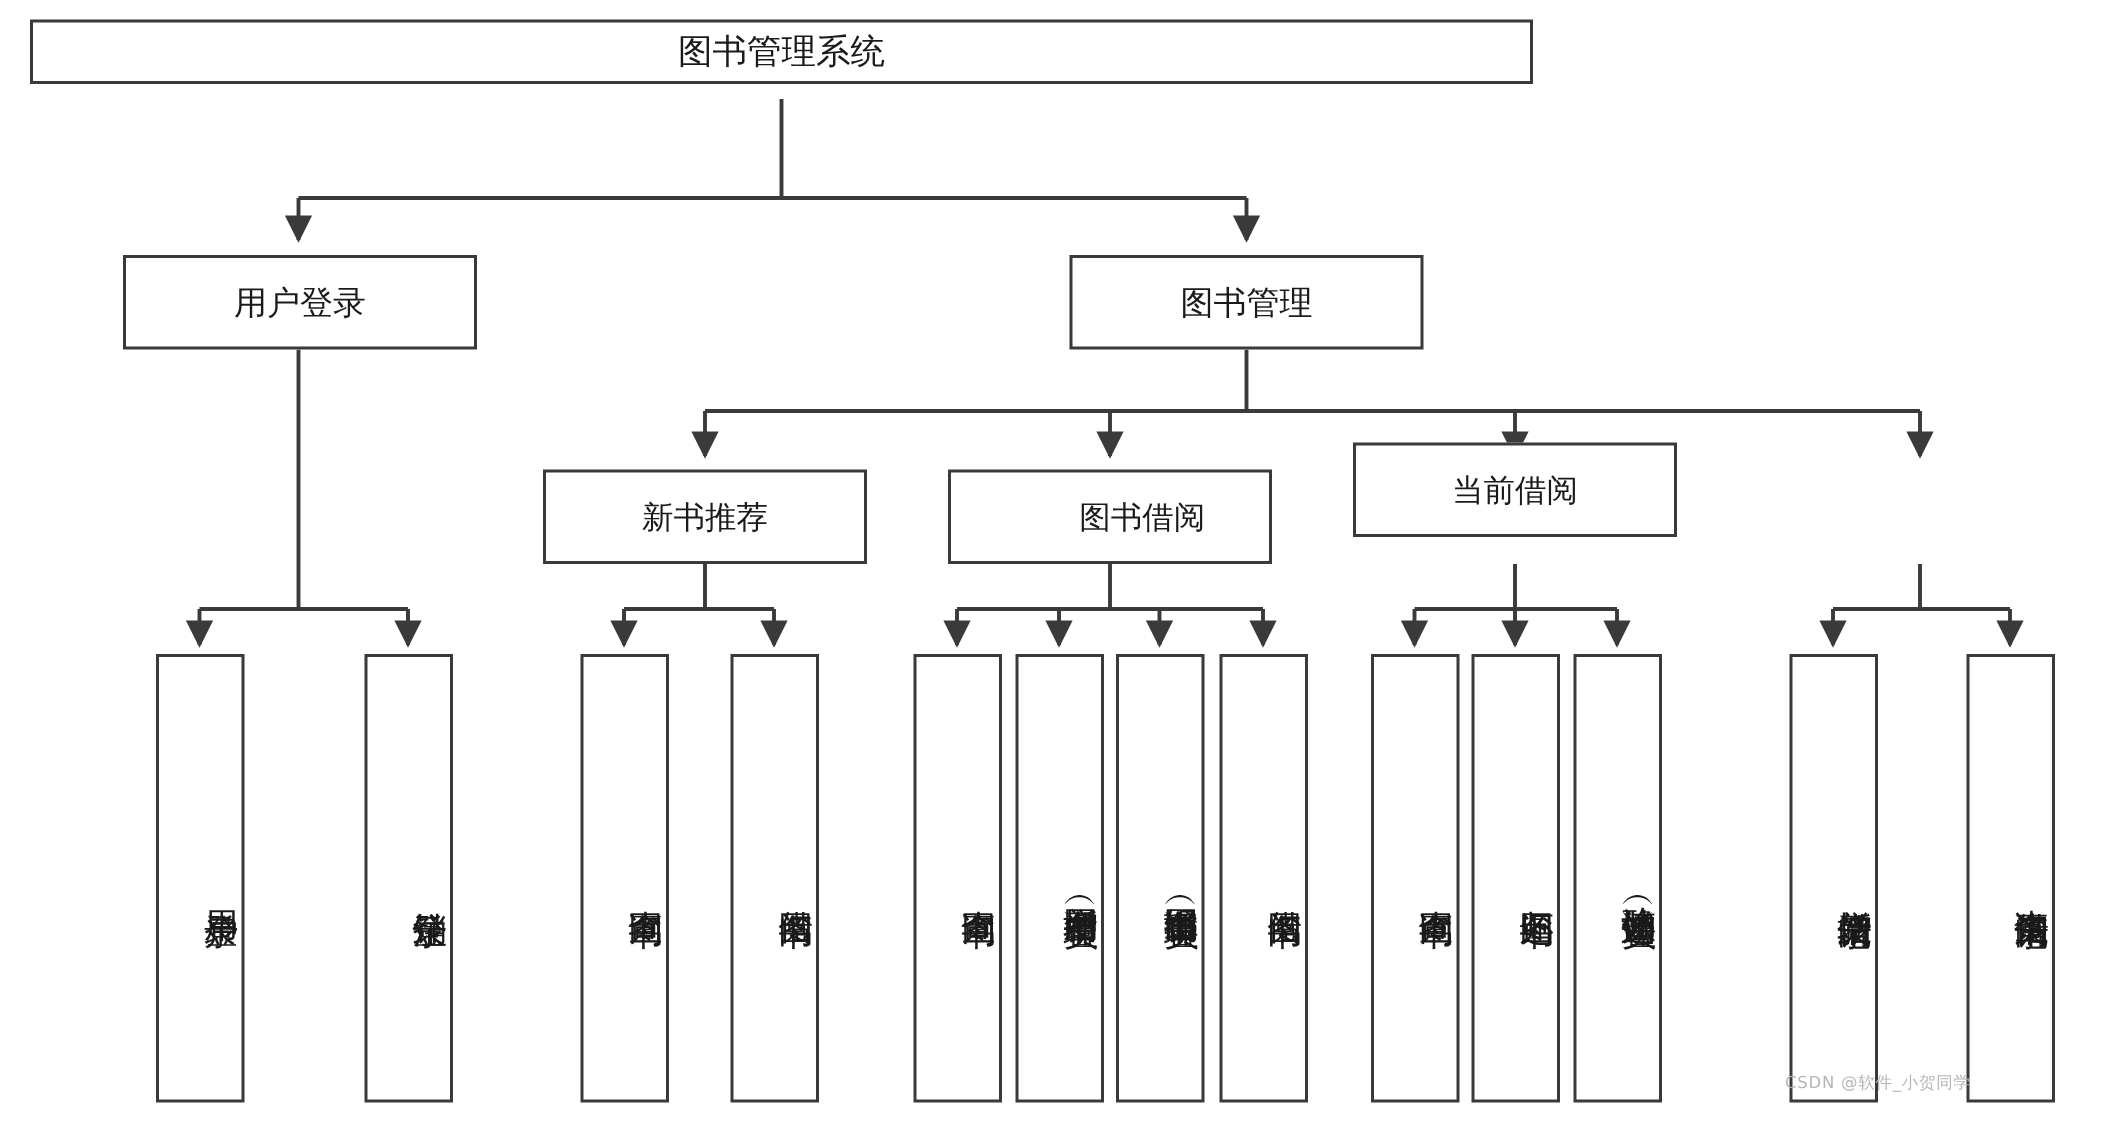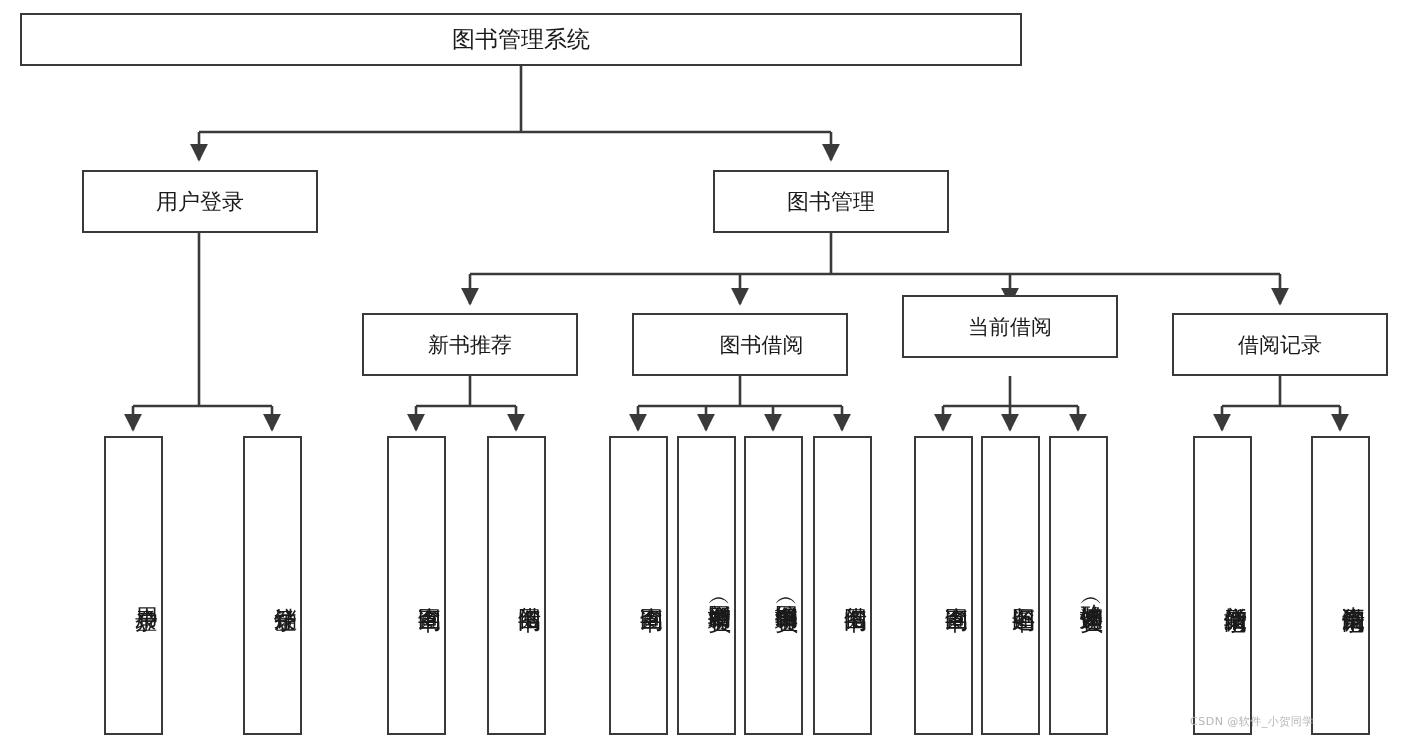--- a/index.html
+++ b/index.html
@@ -120,42 +120,39 @@
       <path d="M 1078 406 L 1078 430" marker-end="url(#arrow)"></path>
 
       <path d="M 1280 376 L 1280 406"></path>
       <path d="M 1222 406 L 1340 406"></path>
       <path d="M 1222 406 L 1222 430" marker-end="url(#arrow)"></path>
       <path d="M 1340 406 L 1340 430" marker-end="url(#arrow)"></path>
 
     </g>
   </svg>
 
-  <div class="node root" style="left:20px; top:13px; width:1002px; height:53px;">
+  <div class="node root" style="left:20px; top:13px; width:1002px; height:43px;">
     <span>图书管理系统</span>
   </div>
 
   <div class="node level2" style="left:82px; top:170px; width:236px; height:63px;">
     <span>用户登录</span>
   </div>
   <div class="node level3" style="left:362px; top:313px; width:216px; height:63px;">
     <span>新书推荐</span>
   </div>
 
   <div class="node level2" style="left:713px; top:170px; width:236px; height:63px;">
     <span>图书管理</span>
   </div>
   <div class="node level3" style="left:632px; top:313px; width:216px; height:63px;padding-left:43px;">
     <span>图书借阅</span>
   </div>
   <div class="node level3" style="left:902px; top:295px; width:216px; height:63px;">
     <span>当前借阅</span>
-  </div>
-  <div class="node level3" style="left:1172px; top:313px; width:216px; height:63px;">
-    <span>借阅记录</span>
   </div>
 
   <div class="node leaf" style="left:104px; top:436px; width:59px; height:299px;">
     <span class="leaf-label">用户登录</span>
   </div>
   <div class="node leaf" style="left:243px; top:436px; width:59px; height:299px;">
     <span class="leaf-label">注销登录</span>
   </div>
 
   <div class="node leaf" style="left:387px; top:436px; width:59px; height:299px;">

